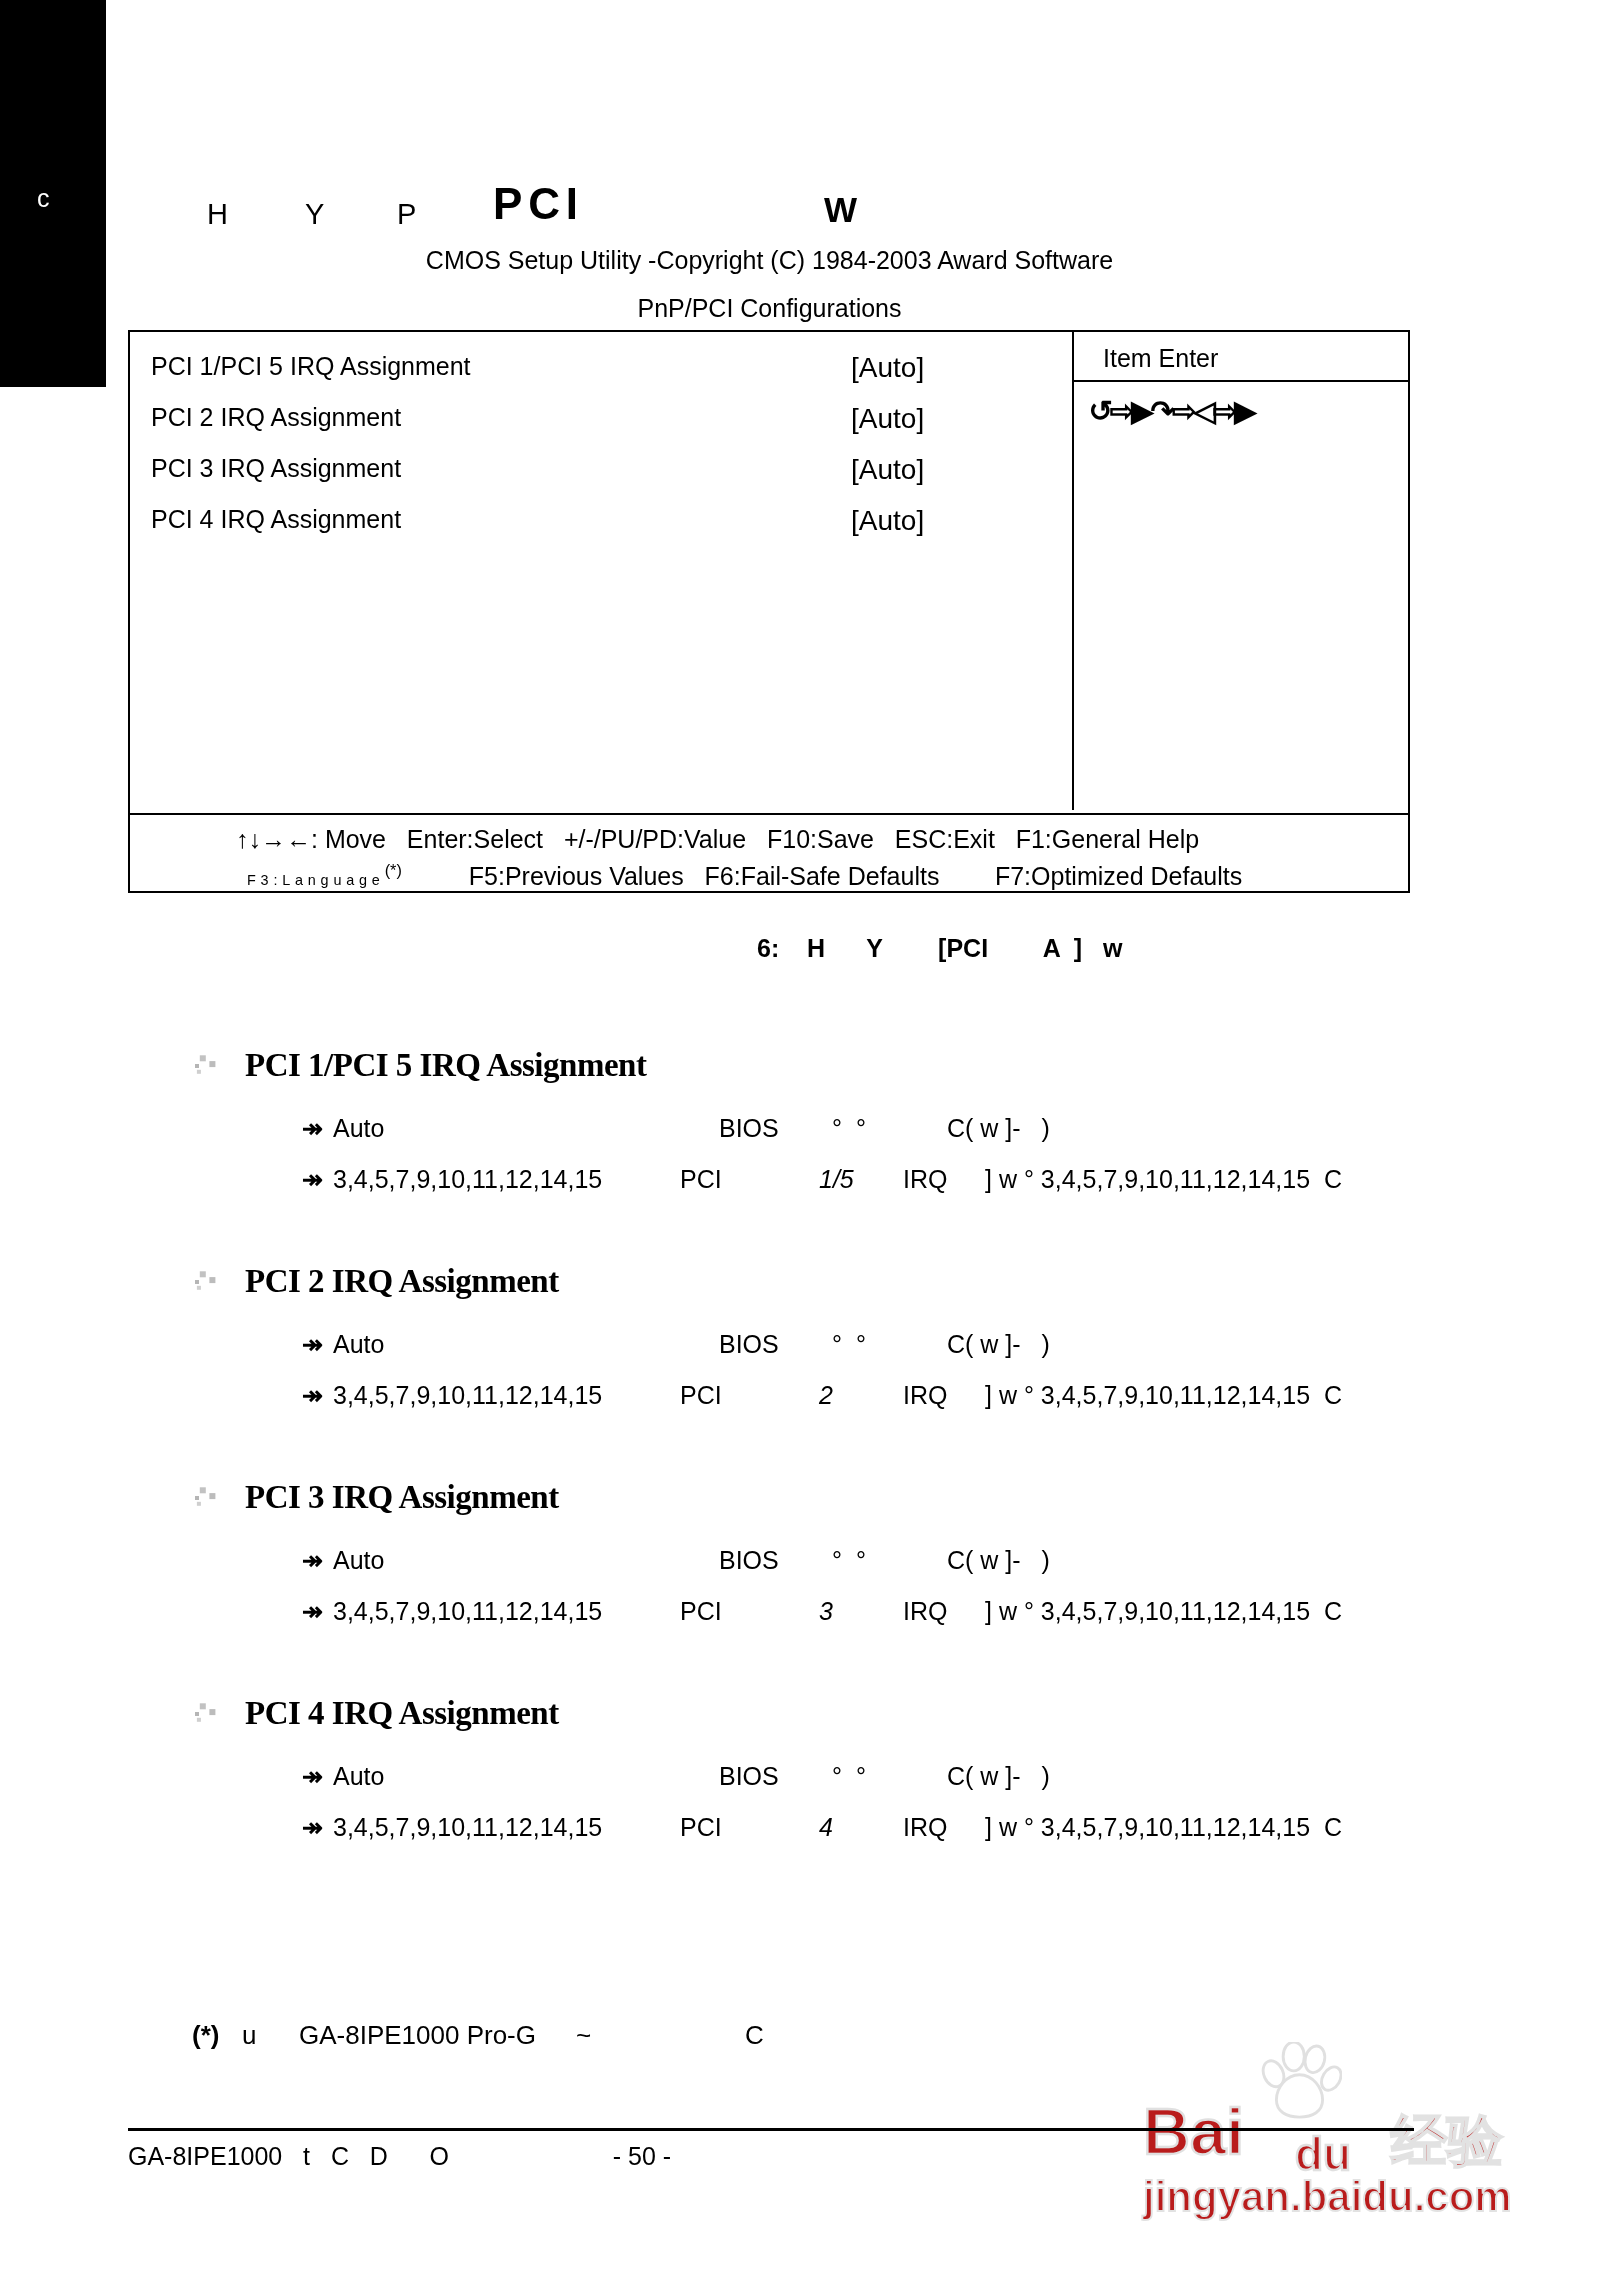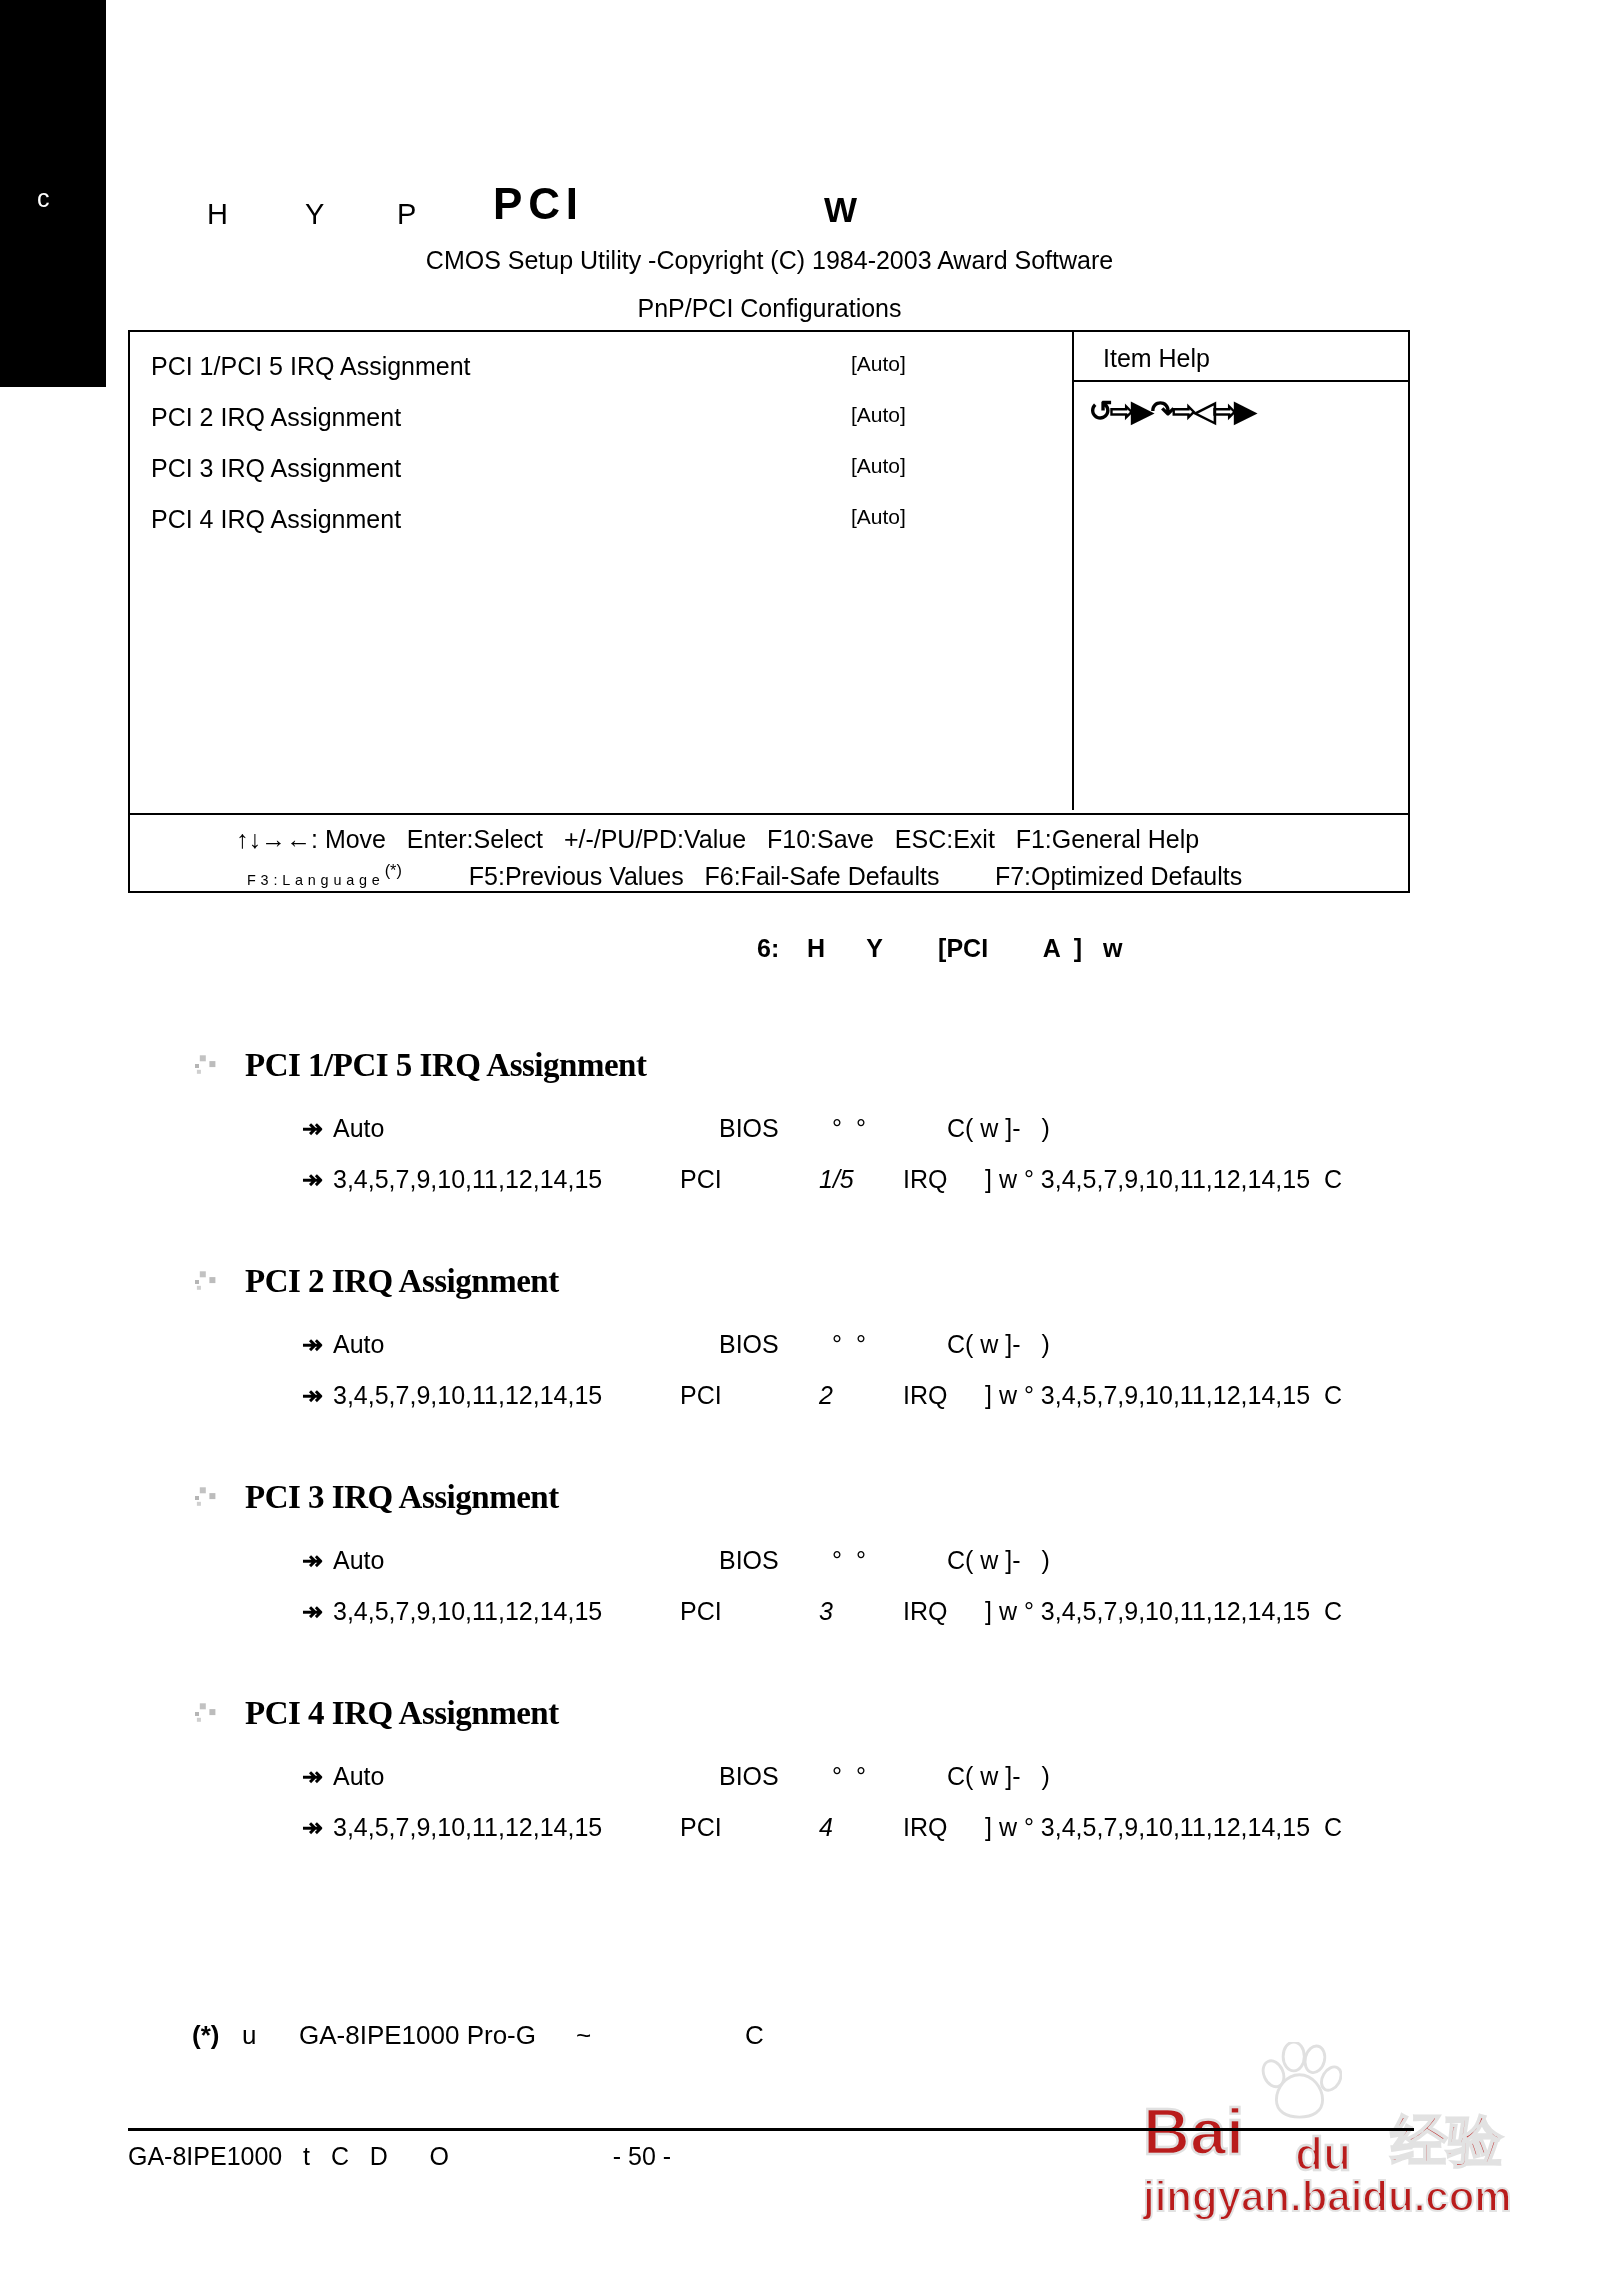--- a/index.html
+++ b/index.html
@@ -15,21 +15,21 @@
   
   .hdr-thin{top:198px;font-size:29px;font-weight:400;}
   .hdr-title{left:493px;top:179px;font-size:44px;font-weight:bold;letter-spacing:5.8px;}
   .hdr-w{left:824px;top:190px;font-size:35px;font-weight:bold;}
 
   
   .bios-title{left:128px;width:1283px;top:246px;text-align:center;font-size:25px;}
   .bios-subtitle{left:128px;width:1283px;top:294px;text-align:center;font-size:25px;}
   .bios-box{left:128px;top:330px;width:1278px;height:559px;border:2.9px solid #000;}
   .bios-row-label{left:21px;font-size:25px;}
-  .bios-row-value{left:721px;font-size:21px;}
+  .bios-row-value{left:721px;font-size:28px;}
   .help-col{position:absolute;left:942px;top:0;right:0;height:478px;border-left:2.9px solid #000;}
   .help-header{height:48px;border-bottom:2.9px solid #000;}
   .help-title{padding:11.5px 0 0 29px;font-size:25px;}
   .help-arrows{padding:11.5px 0 0 14.4px;font-size:29px;font-weight:bold;letter-spacing:-2.9px;}
   .legend{position:absolute;left:0;right:0;top:481px;bottom:0;border-top:2.9px solid #000;}
   .legend1{left:106px;top:9.6px;font-size:25px;}
   .legend2{left:117px;top:46px;font-size:25px;}
   .legend-f3{font-size:14.4px;letter-spacing:4.8px;}
   .legend-f3-note{font-size:16.3px;vertical-align:8.6px;}
   .legend-rest{margin-left:67px;font-size:25px;}
@@ -87,21 +87,21 @@
     <span class="abs bios-row-value" style="top:20px">[Auto]</span>
     <span class="abs bios-row-label" style="top:71px">PCI 2 IRQ Assignment</span>
     <span class="abs bios-row-value" style="top:71px">[Auto]</span>
     <span class="abs bios-row-label" style="top:122px">PCI 3 IRQ Assignment</span>
     <span class="abs bios-row-value" style="top:122px">[Auto]</span>
     <span class="abs bios-row-label" style="top:173px">PCI 4 IRQ Assignment</span>
     <span class="abs bios-row-value" style="top:173px">[Auto]</span>
 
     <div class="help-col">
       <div class="help-header">
-        <div class="help-title">Item Help</div>
+        <div class="help-title">Item Enter</div>
       </div>
       <div class="help-arrows">↺⇨▶↷⇨◁⇨▶</div>
     </div>
 
     <div class="legend">
       <div class="abs legend1 pre">↑↓→←: Move   Enter:Select   +/-/PU/PD:Value   F10:Save   ESC:Exit   F1:General Help</div>
       <div class="abs legend2">
         <span class="legend-f3">F3:Language</span><span class="legend-f3-note">(*)</span><span class="legend-rest pre">F5:Previous Values   F6:Fail-Safe Defaults        F7:Optimized Defaults</span>
       </div>
     </div>

